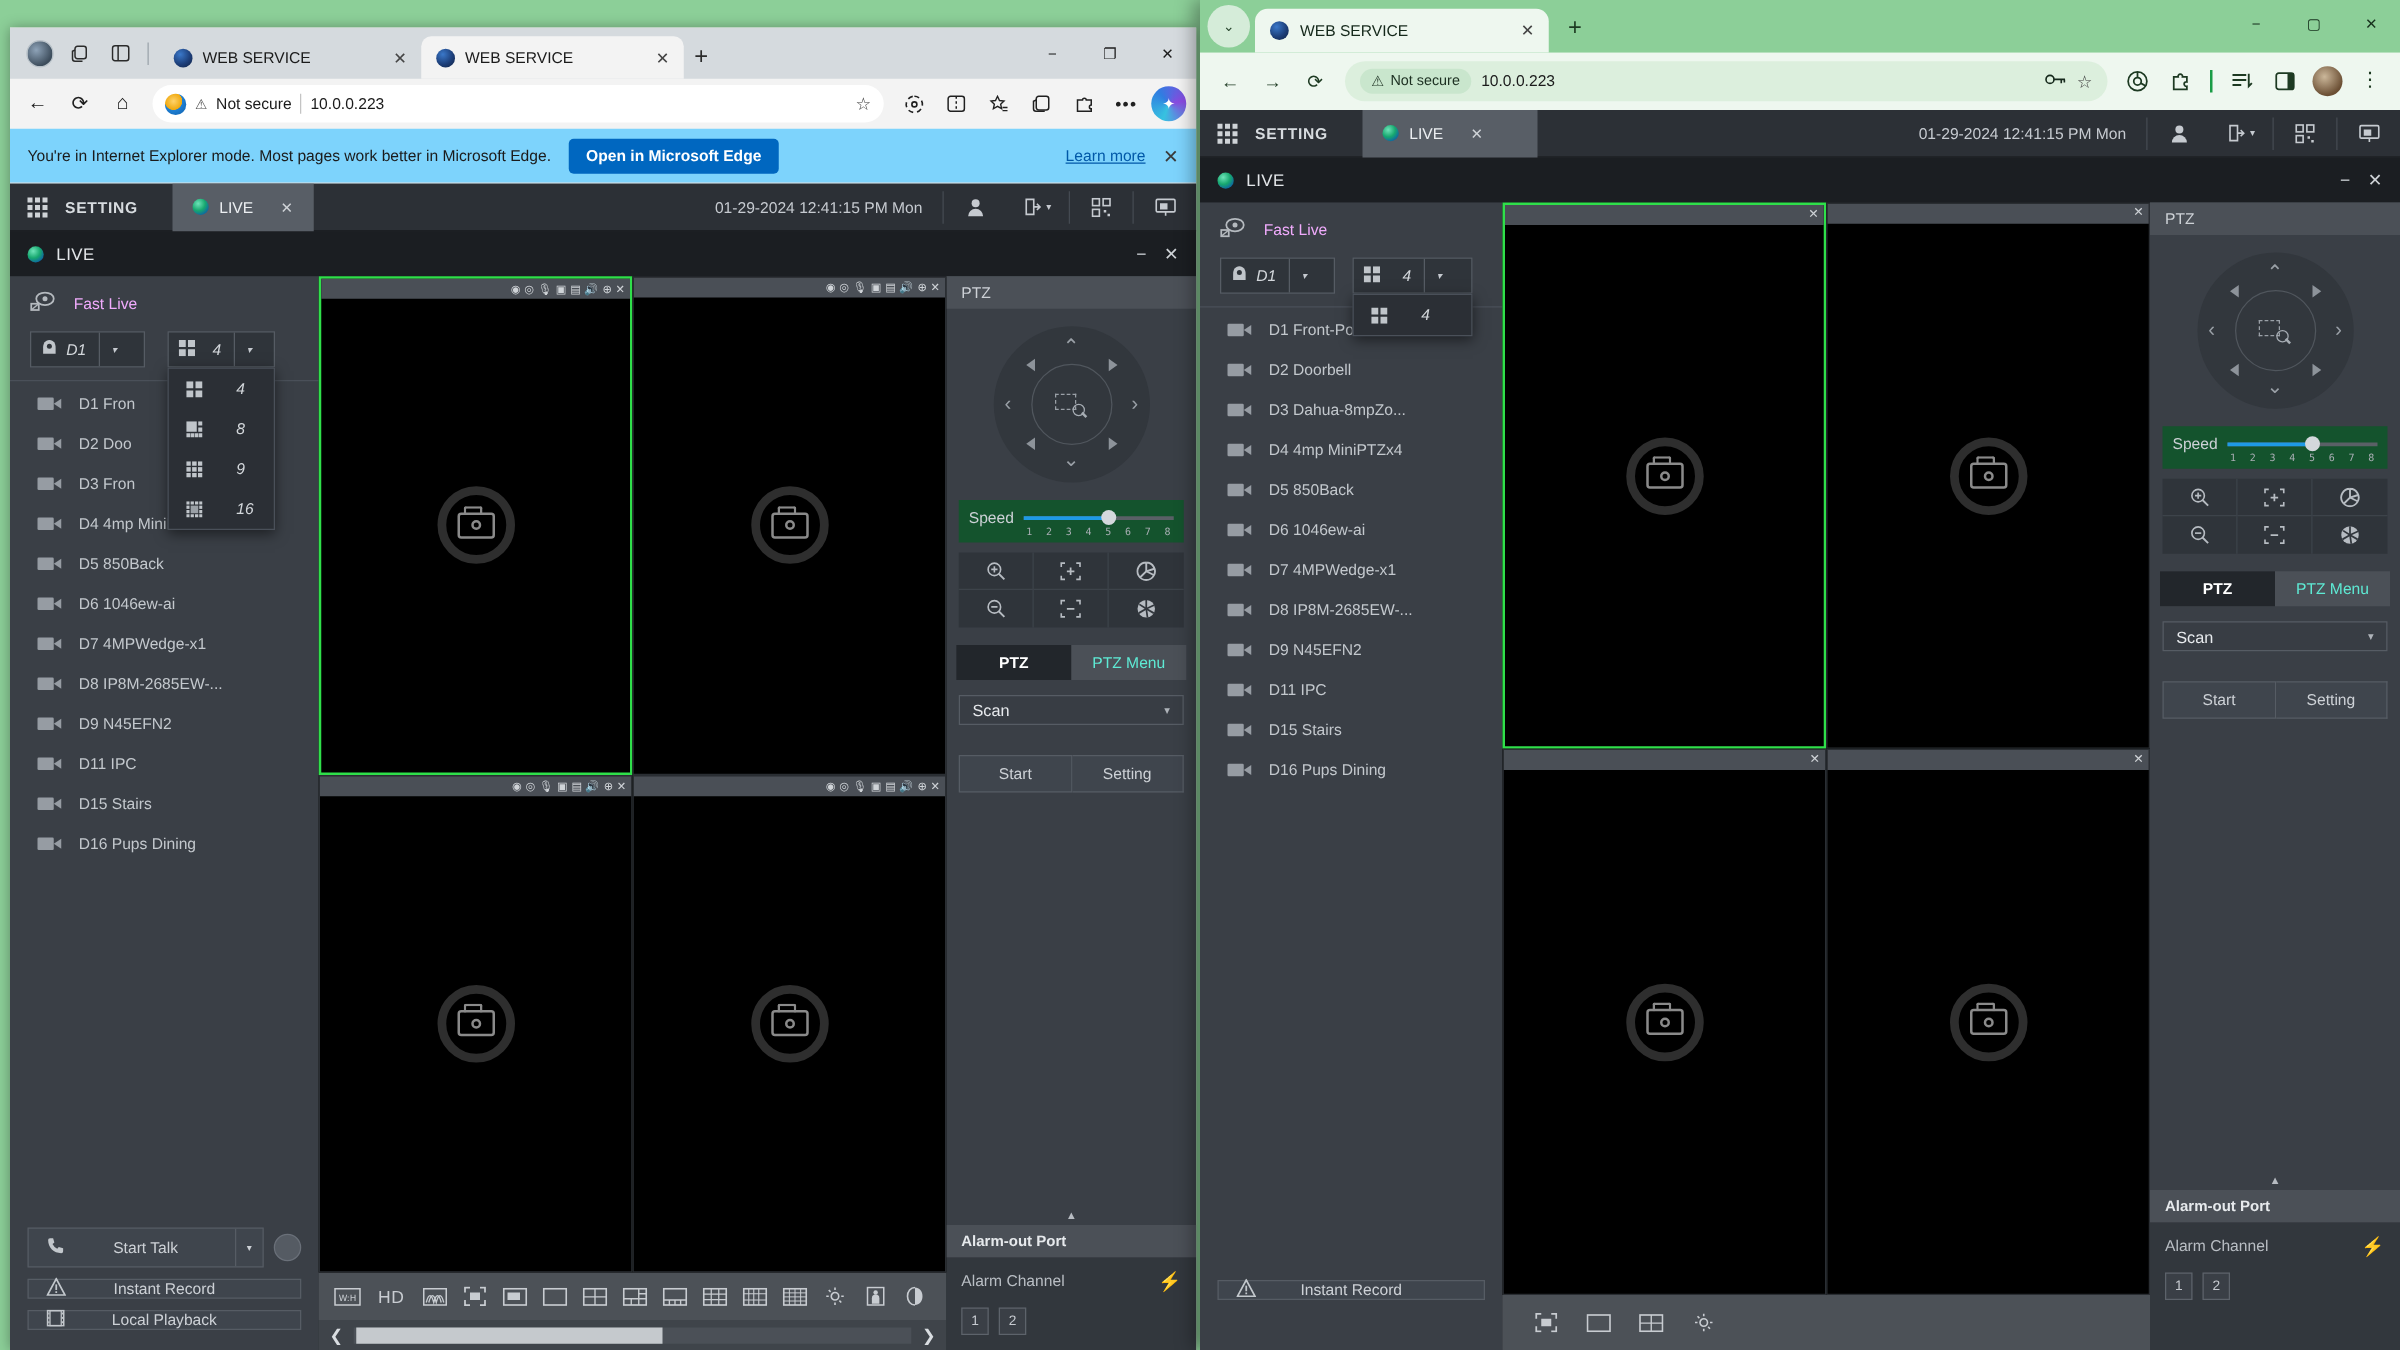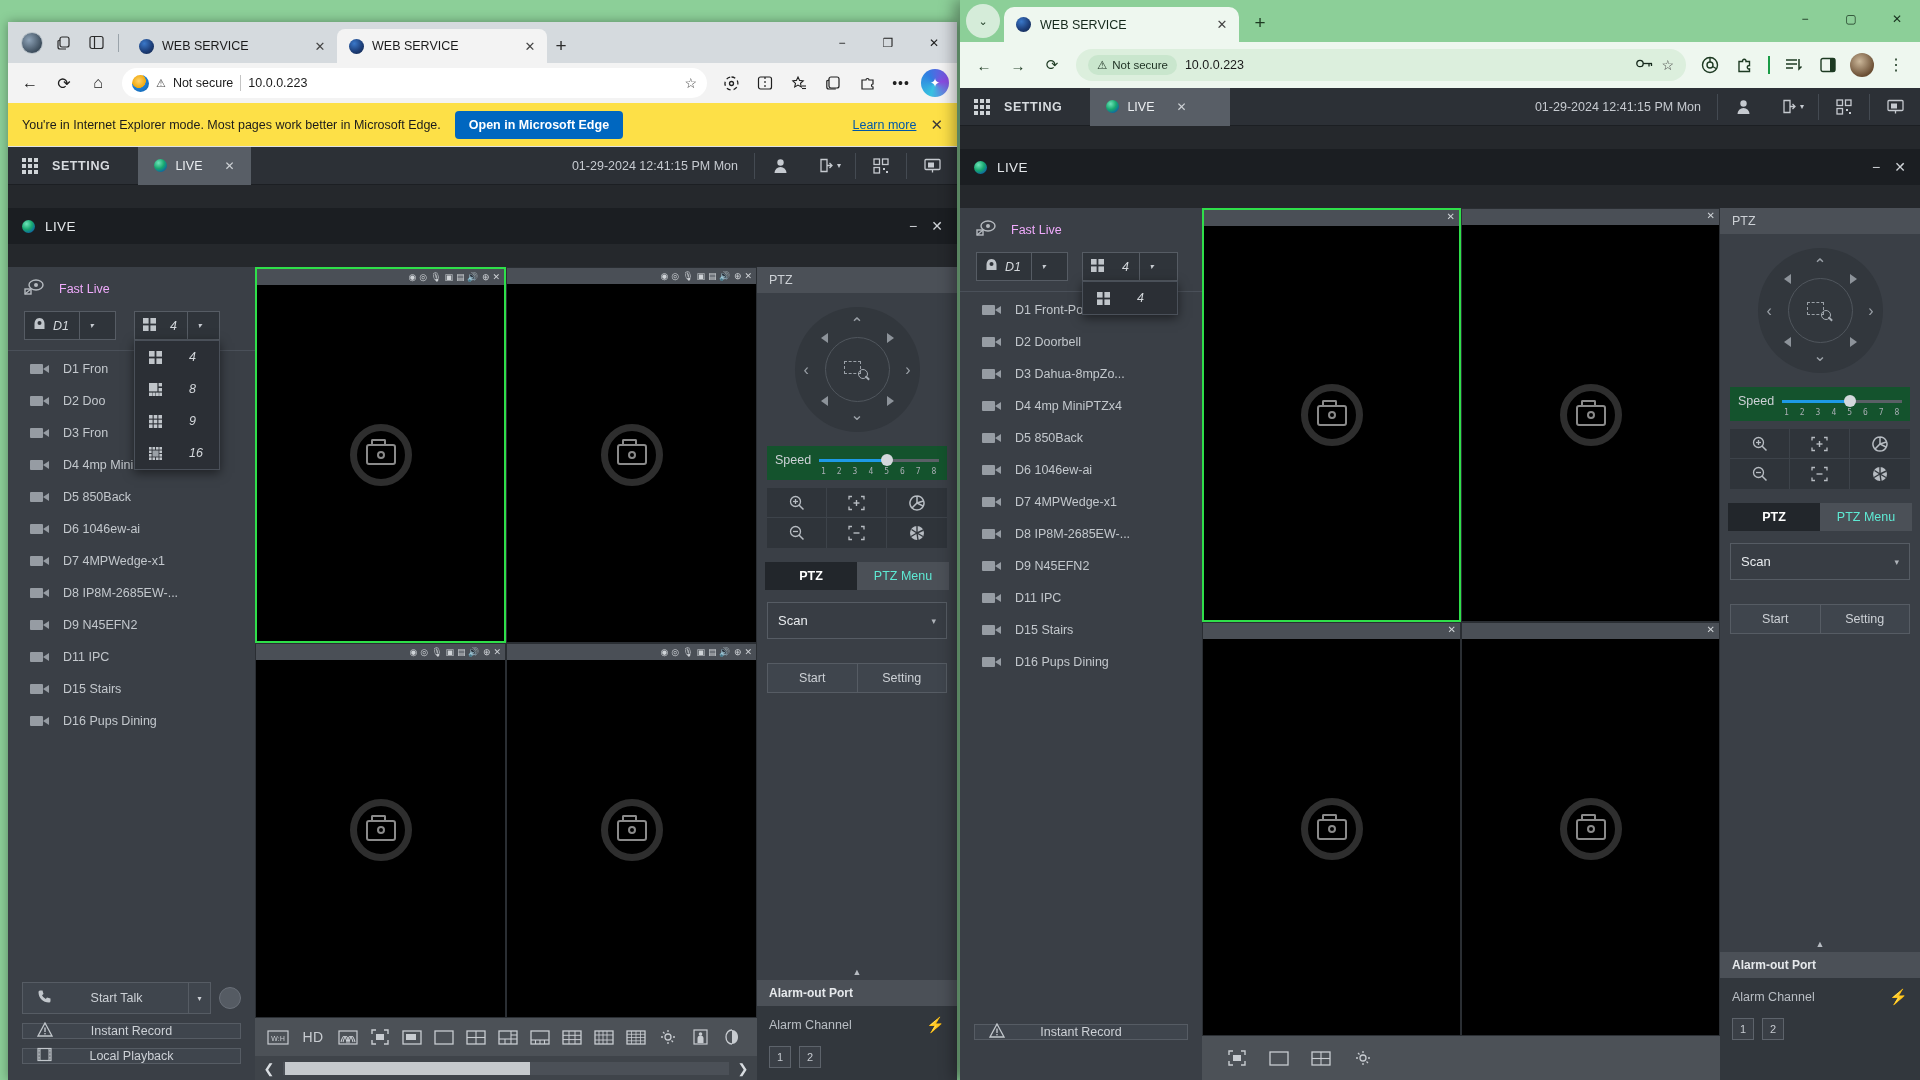--- a/index.html
+++ b/index.html
@@ -78,34 +78,34 @@
   .omni-sep { width: 1px; height: 16px; background: #c4c4c4; }
   .omni-url { flex: 1; color: #1b1b1b; }
   .star { color: #3b3b3b; font-size: 14px; }
   .edge-copilot {
     width: 28px; height: 28px; border-radius: 50%;
     background: conic-gradient(from 200deg, #37c2e0, #2f7de1, #8a4ae0, #37c2e0);
     display:flex; align-items:center; justify-content:center; color:#fff; font-size: 12px;
   }
 
   .ie-bar {
-    height: 44px; background: #fde047; border-bottom: 1px solid #e2e2e2;
+    height: 44px; background: #7dd3fc; border-bottom: 1px solid #e2e2e2;
     display: flex; align-items: center; padding: 0 14px; gap: 14px;
     font-size: 12.5px; color: #1b1b1b;
   }
   .ie-bar .grow { flex: 1; }
   .ie-openbtn {
     background: #0067c0; color: #fff; border: none; border-radius: 4px;
     padding: 7px 14px; font-size: 12.5px; font-weight: bold; font-family: inherit;
   }
   .ie-learn { color: #0058a8; text-decoration: underline; }
   .ie-close { color: #3a3a3a; font-size: 15px; }
 
   
-  .dh { background: #25282c; color: #c8ccd0; gap: 23px; }
+  .dh { background: #25282c; color: #c8ccd0; }
   .dh-topbar {
     height: 38px; background: #2c3036; display: flex; align-items: center;
     border-bottom: 1px solid #1c1f23;
   }
   .dh-grid-icon {
     width: 44px; height: 38px; display: flex; align-items: center; justify-content: center;
   }
   .grid9 { display: grid; grid-template-columns: repeat(3, 4px); grid-gap: 2px; }
   .grid9 i { width: 4px; height: 4px; background: #cfd3d7; display: block; }
   .dh-setting {
@@ -263,21 +263,21 @@
     border-right: 1px solid #3d434a; border-bottom: 1px solid #3d434a; color: #b7bcc2; }
   .zg:nth-child(3n) { border-right: none; }
   .zg:nth-child(n+4) { border-bottom: none; }
 
   .ptztabs { display: flex; margin: 14px 8px 0; background: #4b5057; }
   .ptztab { flex: 1; height: 28px; display: flex; align-items: center; justify-content: center;
     font-size: 12.5px; color: #5eead4; }
   .ptztab.active { background: #22262b; color: #fff; font-weight: bold; }
 
   .scansel {
-    margin: 12px 10px 0; height: 37px; border: 1px solid #565c64; background: #383d44;
+    margin: 12px 10px 0; height: 24px; border: 1px solid #565c64; background: #383d44;
     display: flex; align-items: center; padding: 0 10px; font-size: 13px; color: #e8ebee;
   }
   .scansel .dc { margin-left: auto; font-size: 9px; color: #aeb3b9; }
   .ssbtns { margin: 24px 10px 0; display: flex; }
   .ssbtn { flex: 1; height: 30px; border: 1px solid #565c64; background: #3f454d;
     display:flex; align-items:center; justify-content:center; font-size: 12.5px; color: #cdd1d6; }
   .ssbtn + .ssbtn { border-left: none; }
 
   .ptz-fill { flex: 1; }
   .collapse { height: 16px; display: flex; align-items: center; justify-content: center;

